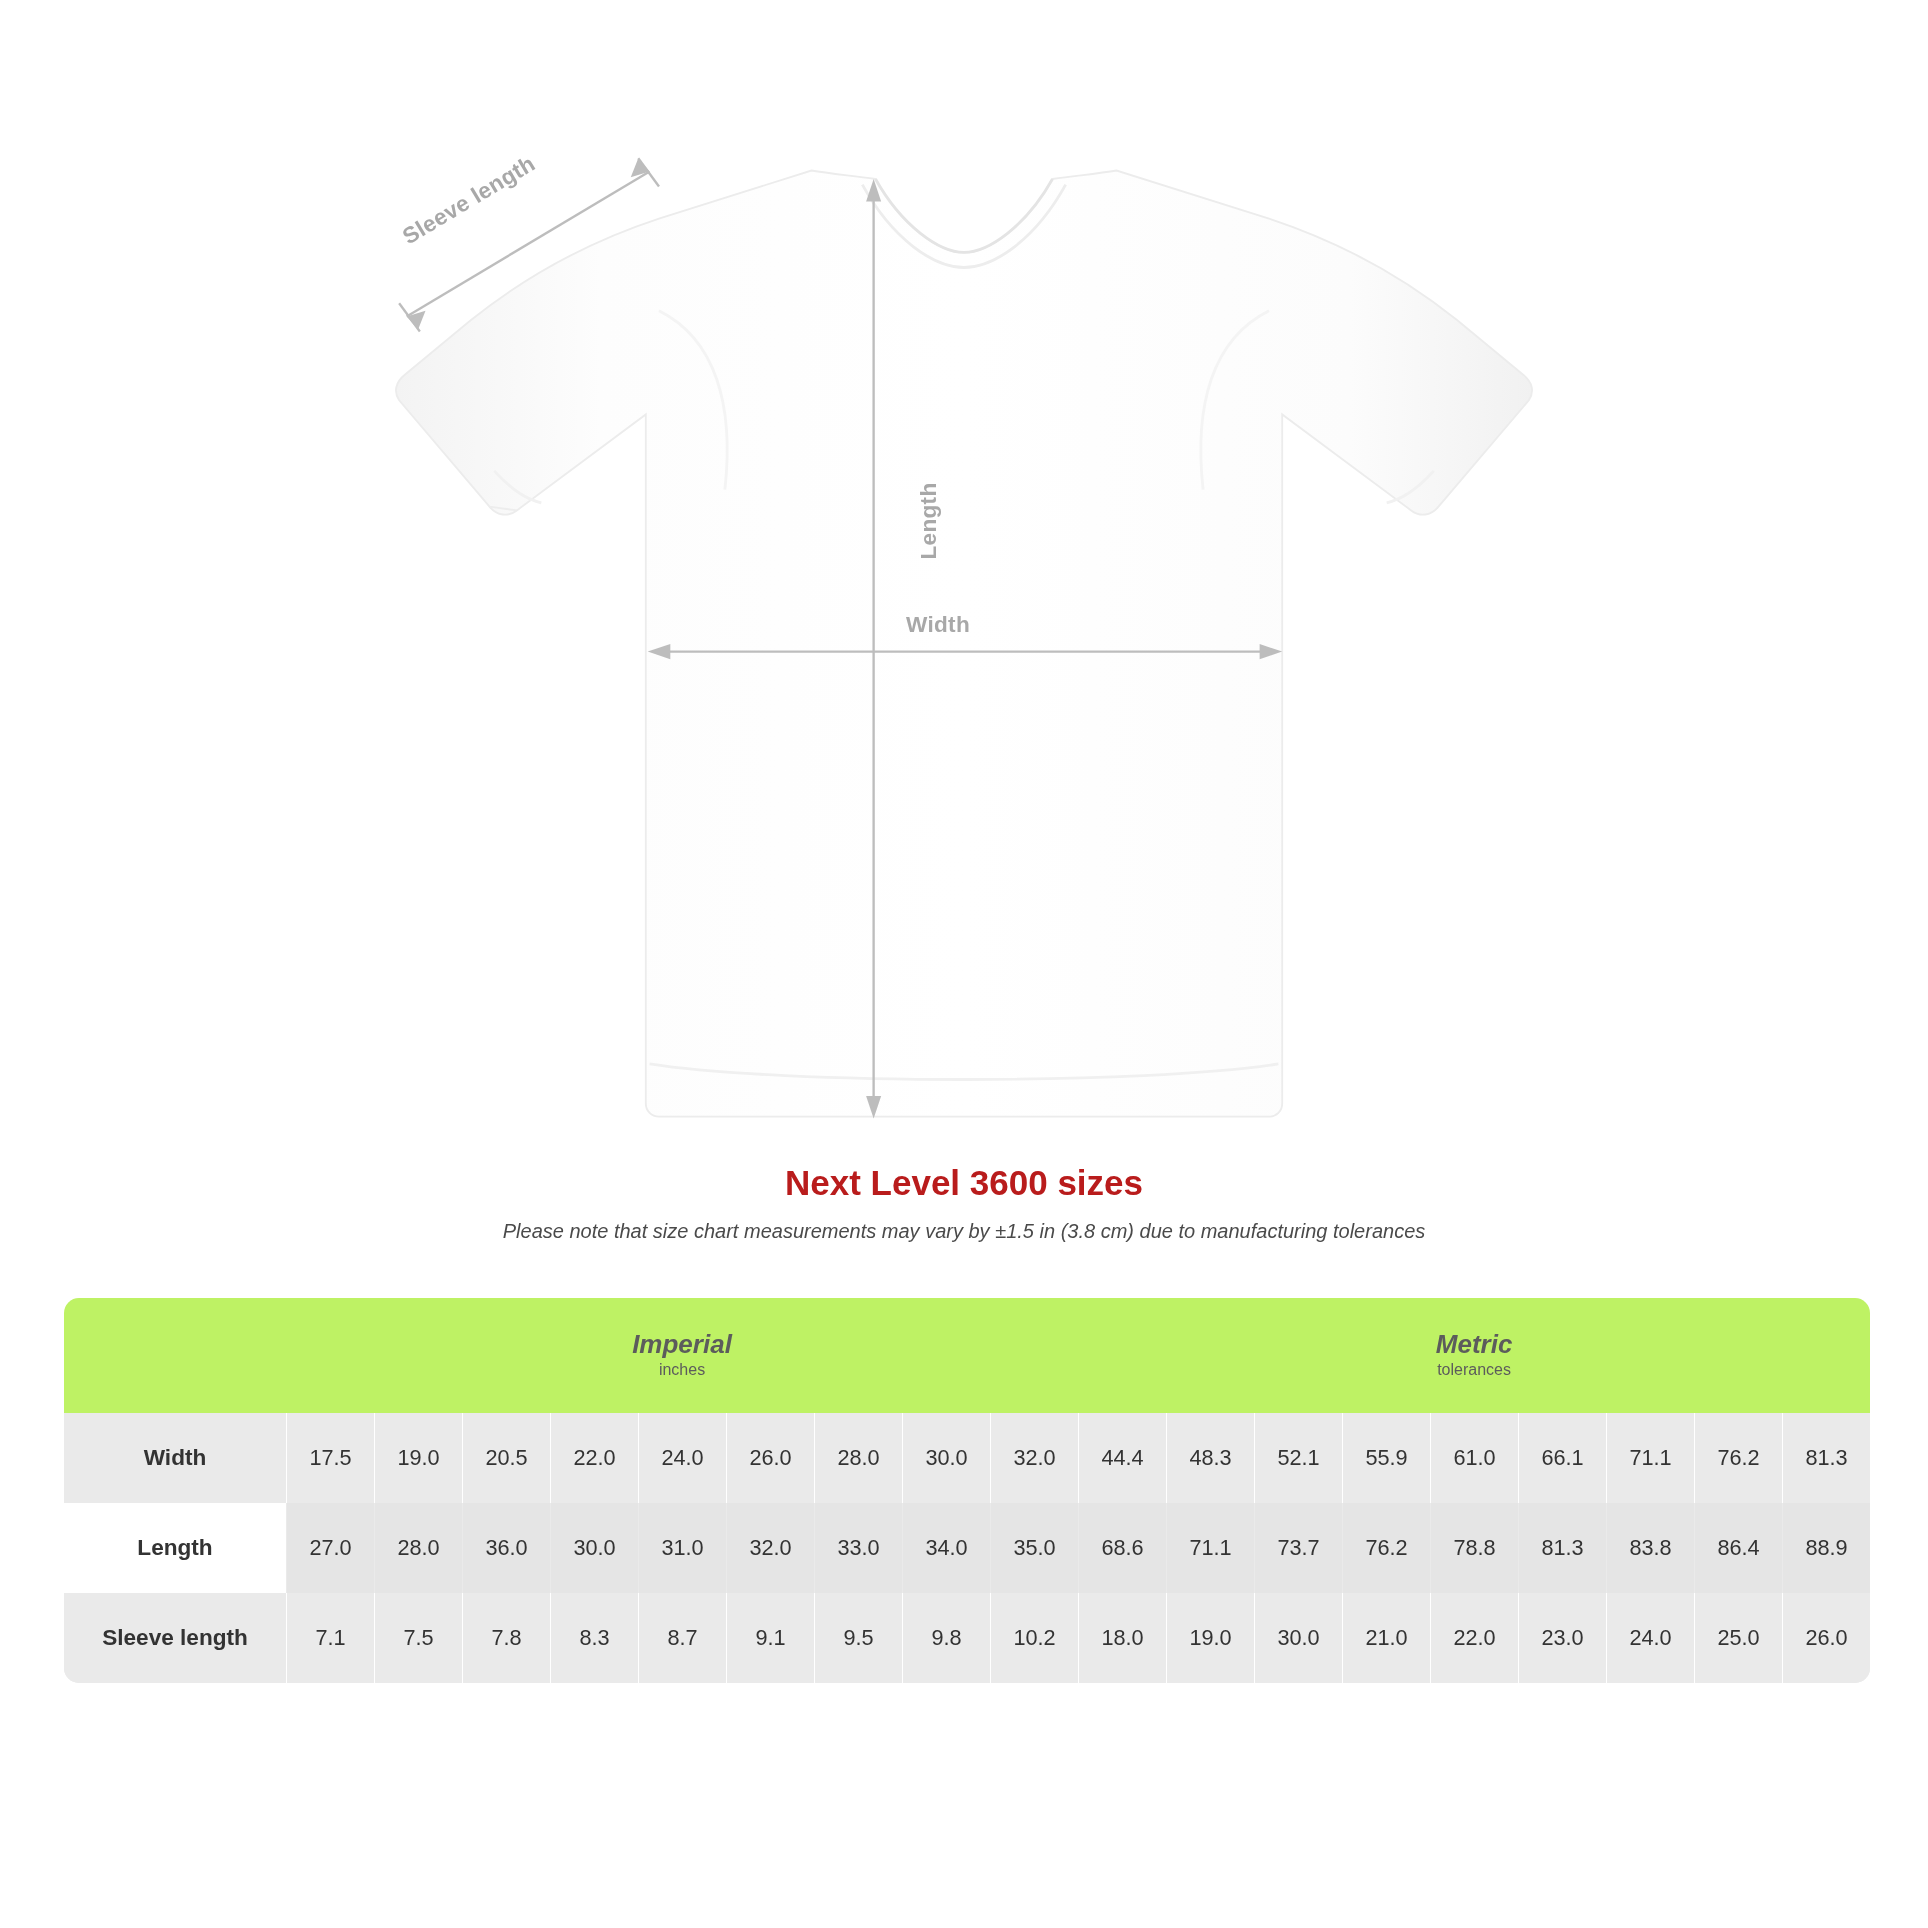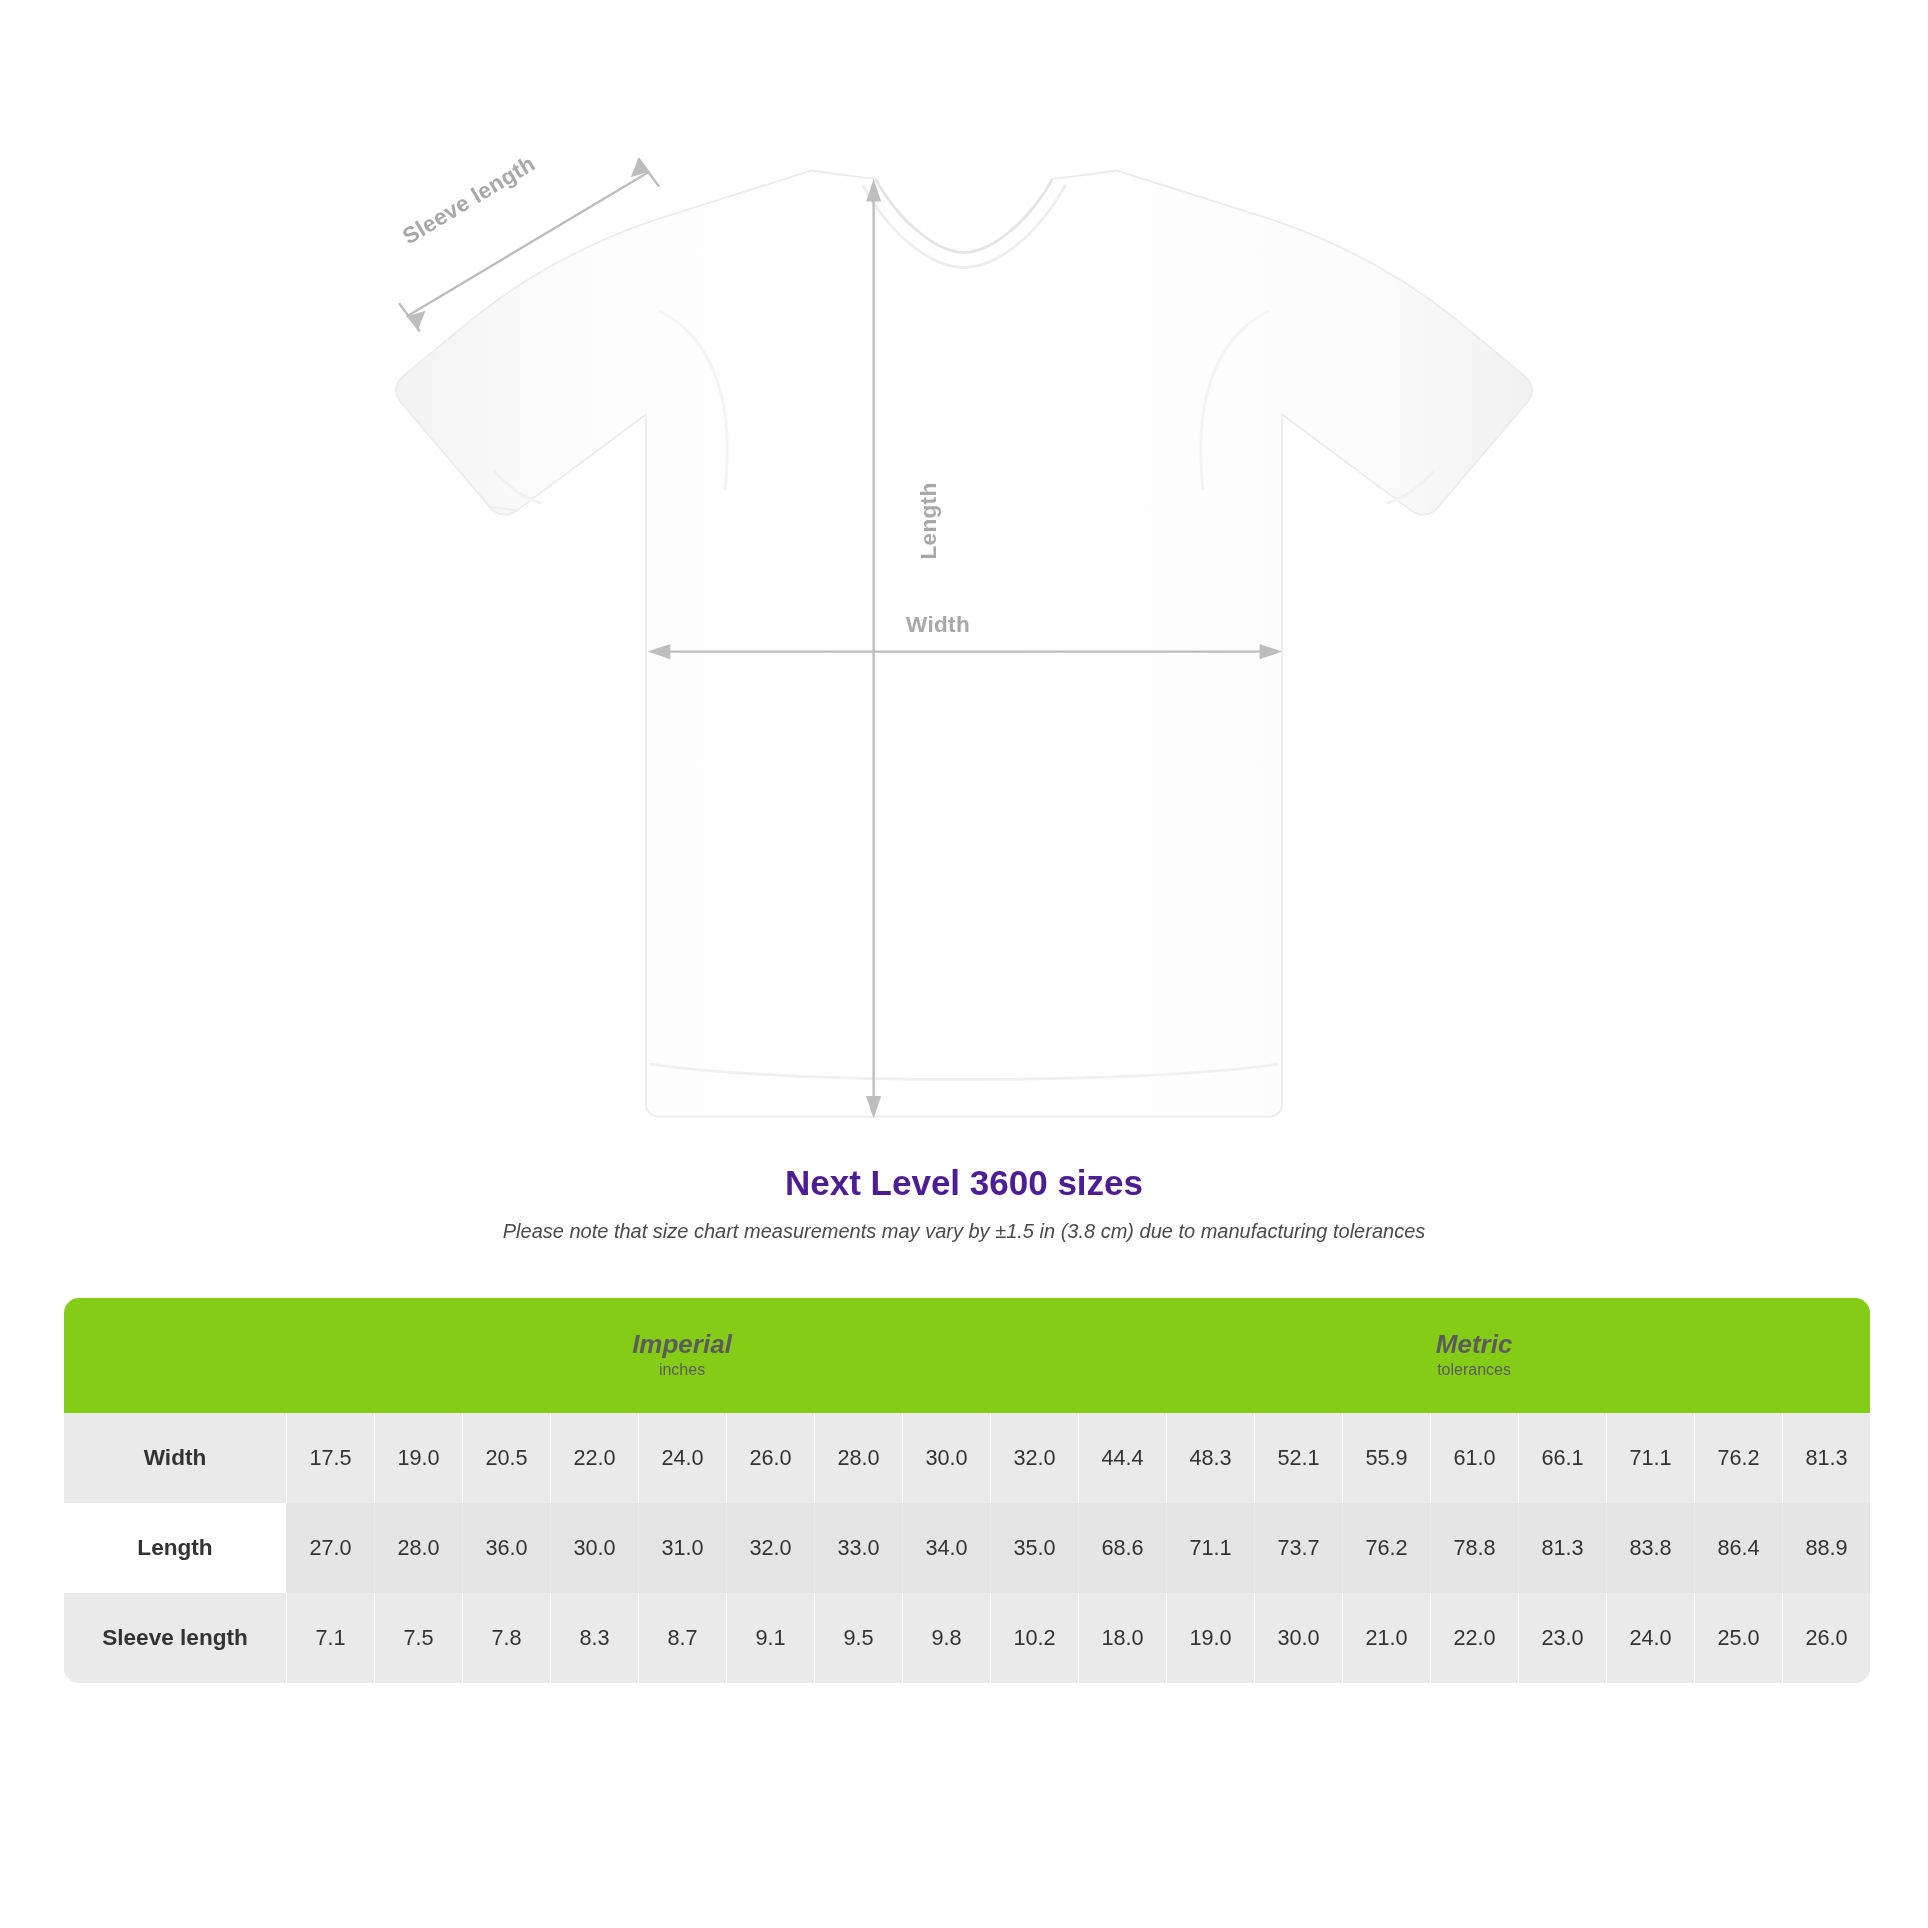--- a/index.html
+++ b/index.html
@@ -63,21 +63,21 @@
   .title-block {
     position: absolute;
     left: 0;
     top: 1163px;
     width: 1928px;
     text-align: center;
   }
   .chart-title {
     font-size: 35px;
     font-weight: bold;
-    color: #4c1d95;
+    color: #b91c1c;
     margin: 0 0 17px 0;
   }
   .chart-note {
     font-size: 20px;
     font-style: italic;
     color: #4a4a4a;
     margin: 0;
   }
 
   
@@ -93,21 +93,21 @@
     width: 1800px;
     table-layout: fixed;
   }
   table.size-table td, table.size-table th {
     padding: 0;
     margin: 0;
   }
 
   .unit-head {
     height: 115px;
-    background: #84cc16;
+    background: #bef264;
     text-align: center;
     vertical-align: middle;
   }
   .unit-head.first { border-top-left-radius: 15px; }
   .unit-head.last  { border-top-right-radius: 15px; }
   .unit-name {
     font-size: 26px;
     font-weight: bold;
     font-style: italic;
     color: #5c5c5c;

